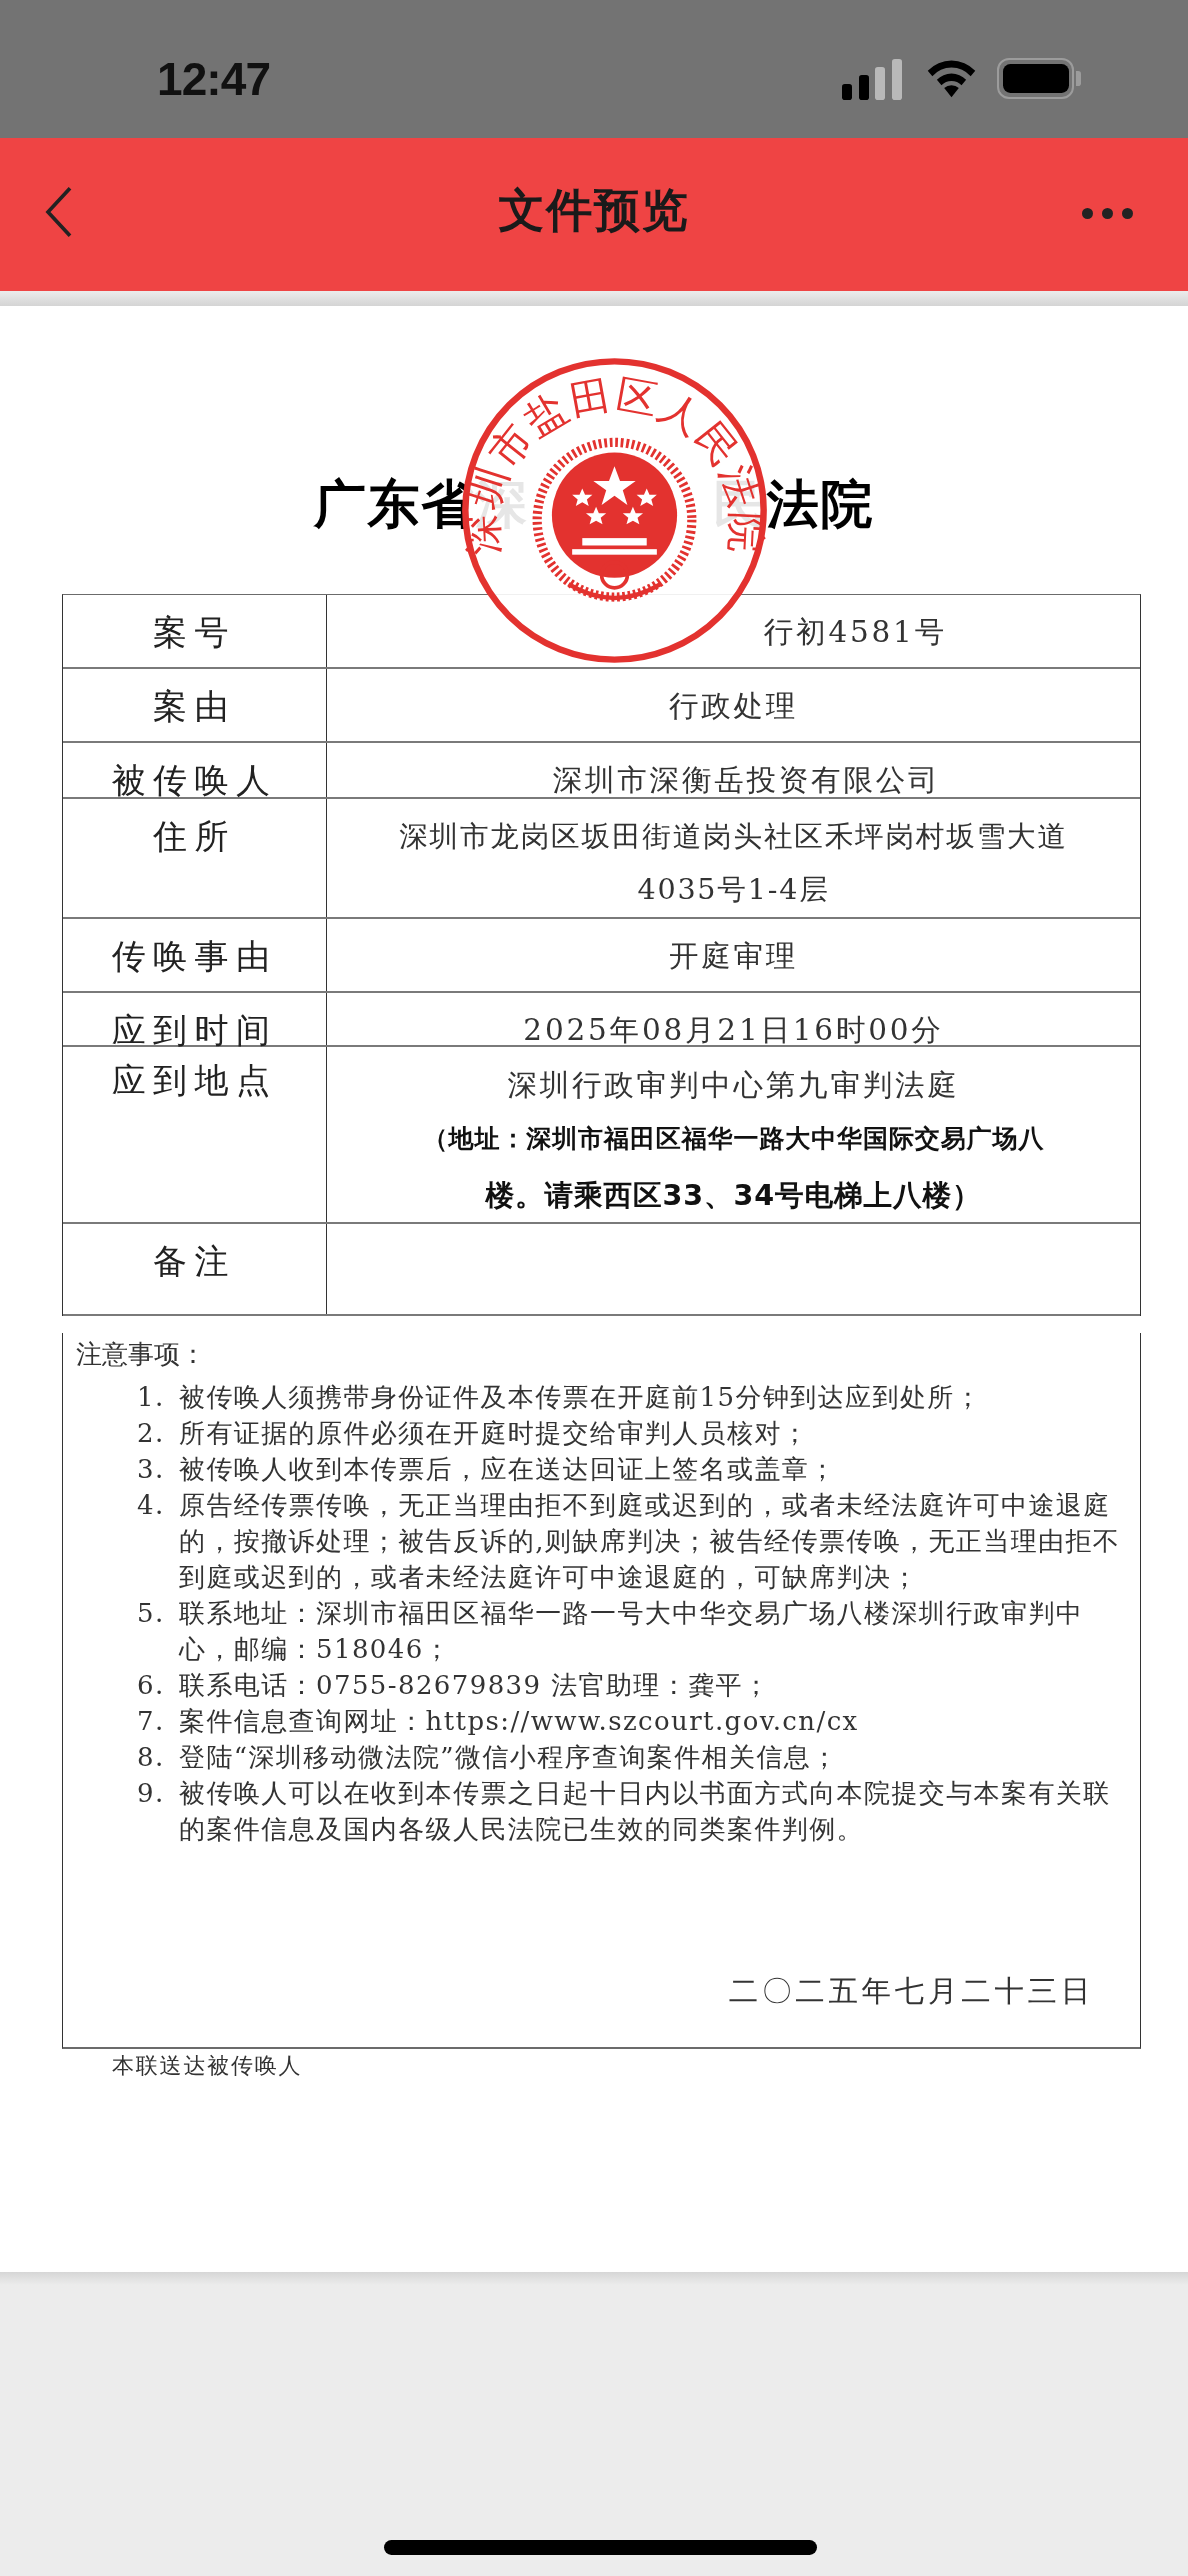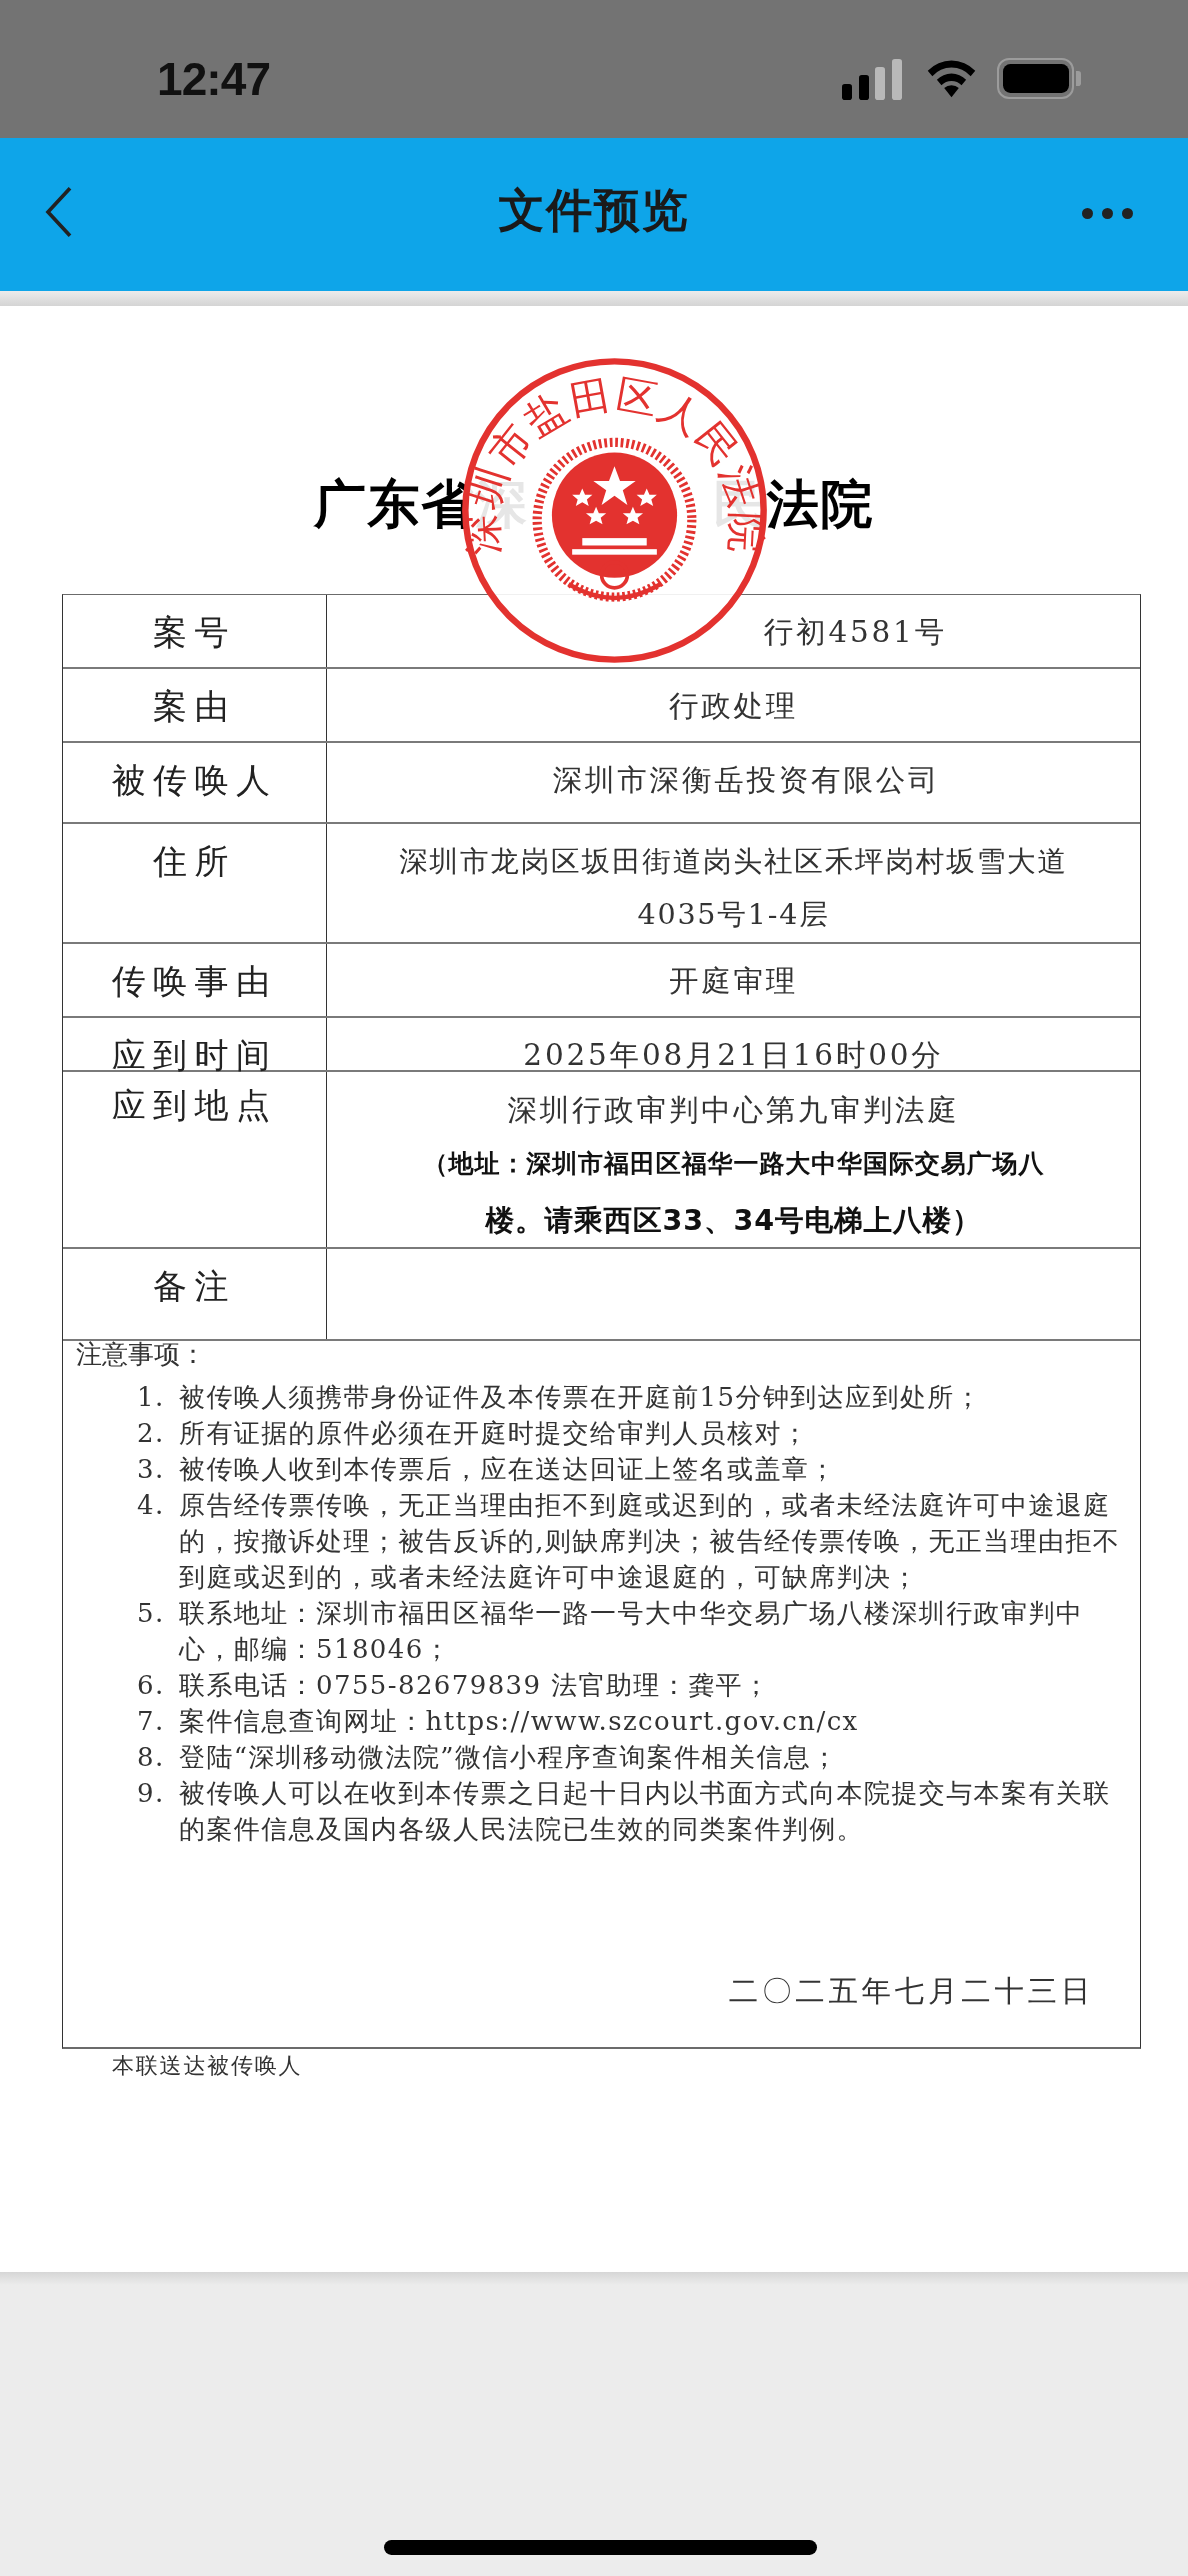--- a/index.html
+++ b/index.html
@@ -12,21 +12,21 @@
   .signal { position: absolute; left: 842px; top: 59px; width: 61px; height: 41px; }
   .signal span { position: absolute; bottom: 0; width: 10px; border-radius: 2.8px; background: #000; }
   .signal span.dim { background: #b9b9b9; }
   .wifi { position: absolute; left: 924px; top: 57px; width: 55px; height: 42px; }
   .battery { position: absolute; left: 997px; top: 58px; width: 83px; height: 41px; }
   .battery .shell { position: absolute; left: 0; top: 0; width: 77px; height: 41px; border: 2.8px solid #9c9c9c; border-radius: 12px; }
   .battery .fill { position: absolute; left: 5.5px; top: 5.5px; width: 66px; height: 29.5px; background: #000; border-radius: 7.4px; }
   .battery .nub { position: absolute; left: 79px; top: 13px; width: 4.6px; height: 14.7px; background: #9c9c9c; border-radius: 0 2.8px 2.8px 0; }
 
   
-  .nav-bar { position: absolute; left: 0; top: 138px; width: 1188px; height: 168px; background: #0ea5e9; }
+  .nav-bar { position: absolute; left: 0; top: 138px; width: 1188px; height: 168px; background: #ef4444; }
   .nav-bar::after { content: ""; position: absolute; left: 0; bottom: 0; width: 100%; height: 14.7px; background: linear-gradient(#ececec, #d4d4d4); }
   .back-btn { position: absolute; left: 37px; top: 37px; width: 55px; height: 74px; cursor: pointer; }
   .nav-title { position: absolute; left: 0; right: 0; top: 42px; text-align: center; font-size: 46px; font-weight: bold; color: #1a1a1a; letter-spacing: 1.8px; }
   .more-btn { position: absolute; left: 1078px; top: 57px; width: 64px; height: 37px; cursor: pointer; }
   .more-btn span { position: absolute; top: 13px; width: 11px; height: 11px; background: #222; border-radius: 50%; }
 
   
   .doc { position: absolute; left: 0; top: 306px; width: 1188px; height: 1968px; background: #fff; }
   .doc-bottom-shade { position: absolute; left: 0; top: 2272px; width: 1188px; height: 13px; background: linear-gradient(#d6d6d6, #ececec); }
 
@@ -100,21 +100,21 @@
       <div class="cell-value" style="line-height:74px;text-align:right;padding-right:193px;">
           <span class="line">行初4581号</span>
         </div>
     </div>
     <div class="row" style="height:74px;">
       <div class="cell-label" style="line-height:74px;">案由</div>
       <div class="cell-value" style="line-height:74px;">
           <span class="line">行政处理</span>
         </div>
     </div>
-    <div class="row" style="height:81px;gap:26px;">
+    <div class="row" style="height:56px;gap:26px;">
       <div class="cell-label" style="line-height:74px;">被传唤人</div>
       <div class="cell-value" style="line-height:74px;">
           <span class="line">深圳市深衡岳投资有限公司</span>
         </div>
     </div>
     <div class="row" style="height:120px;">
       <div class="cell-label" style="padding-top:14.7px;">住所</div>
       <div class="cell-value" style="padding-top:11px;line-height:53px;font-size:28.6px;letter-spacing:1.8px;">
         <span class="line">深圳市龙岗区坂田街道岗头社区禾坪岗村坂雪大道</span>
         <span class="line">4035号1-4层</span>

